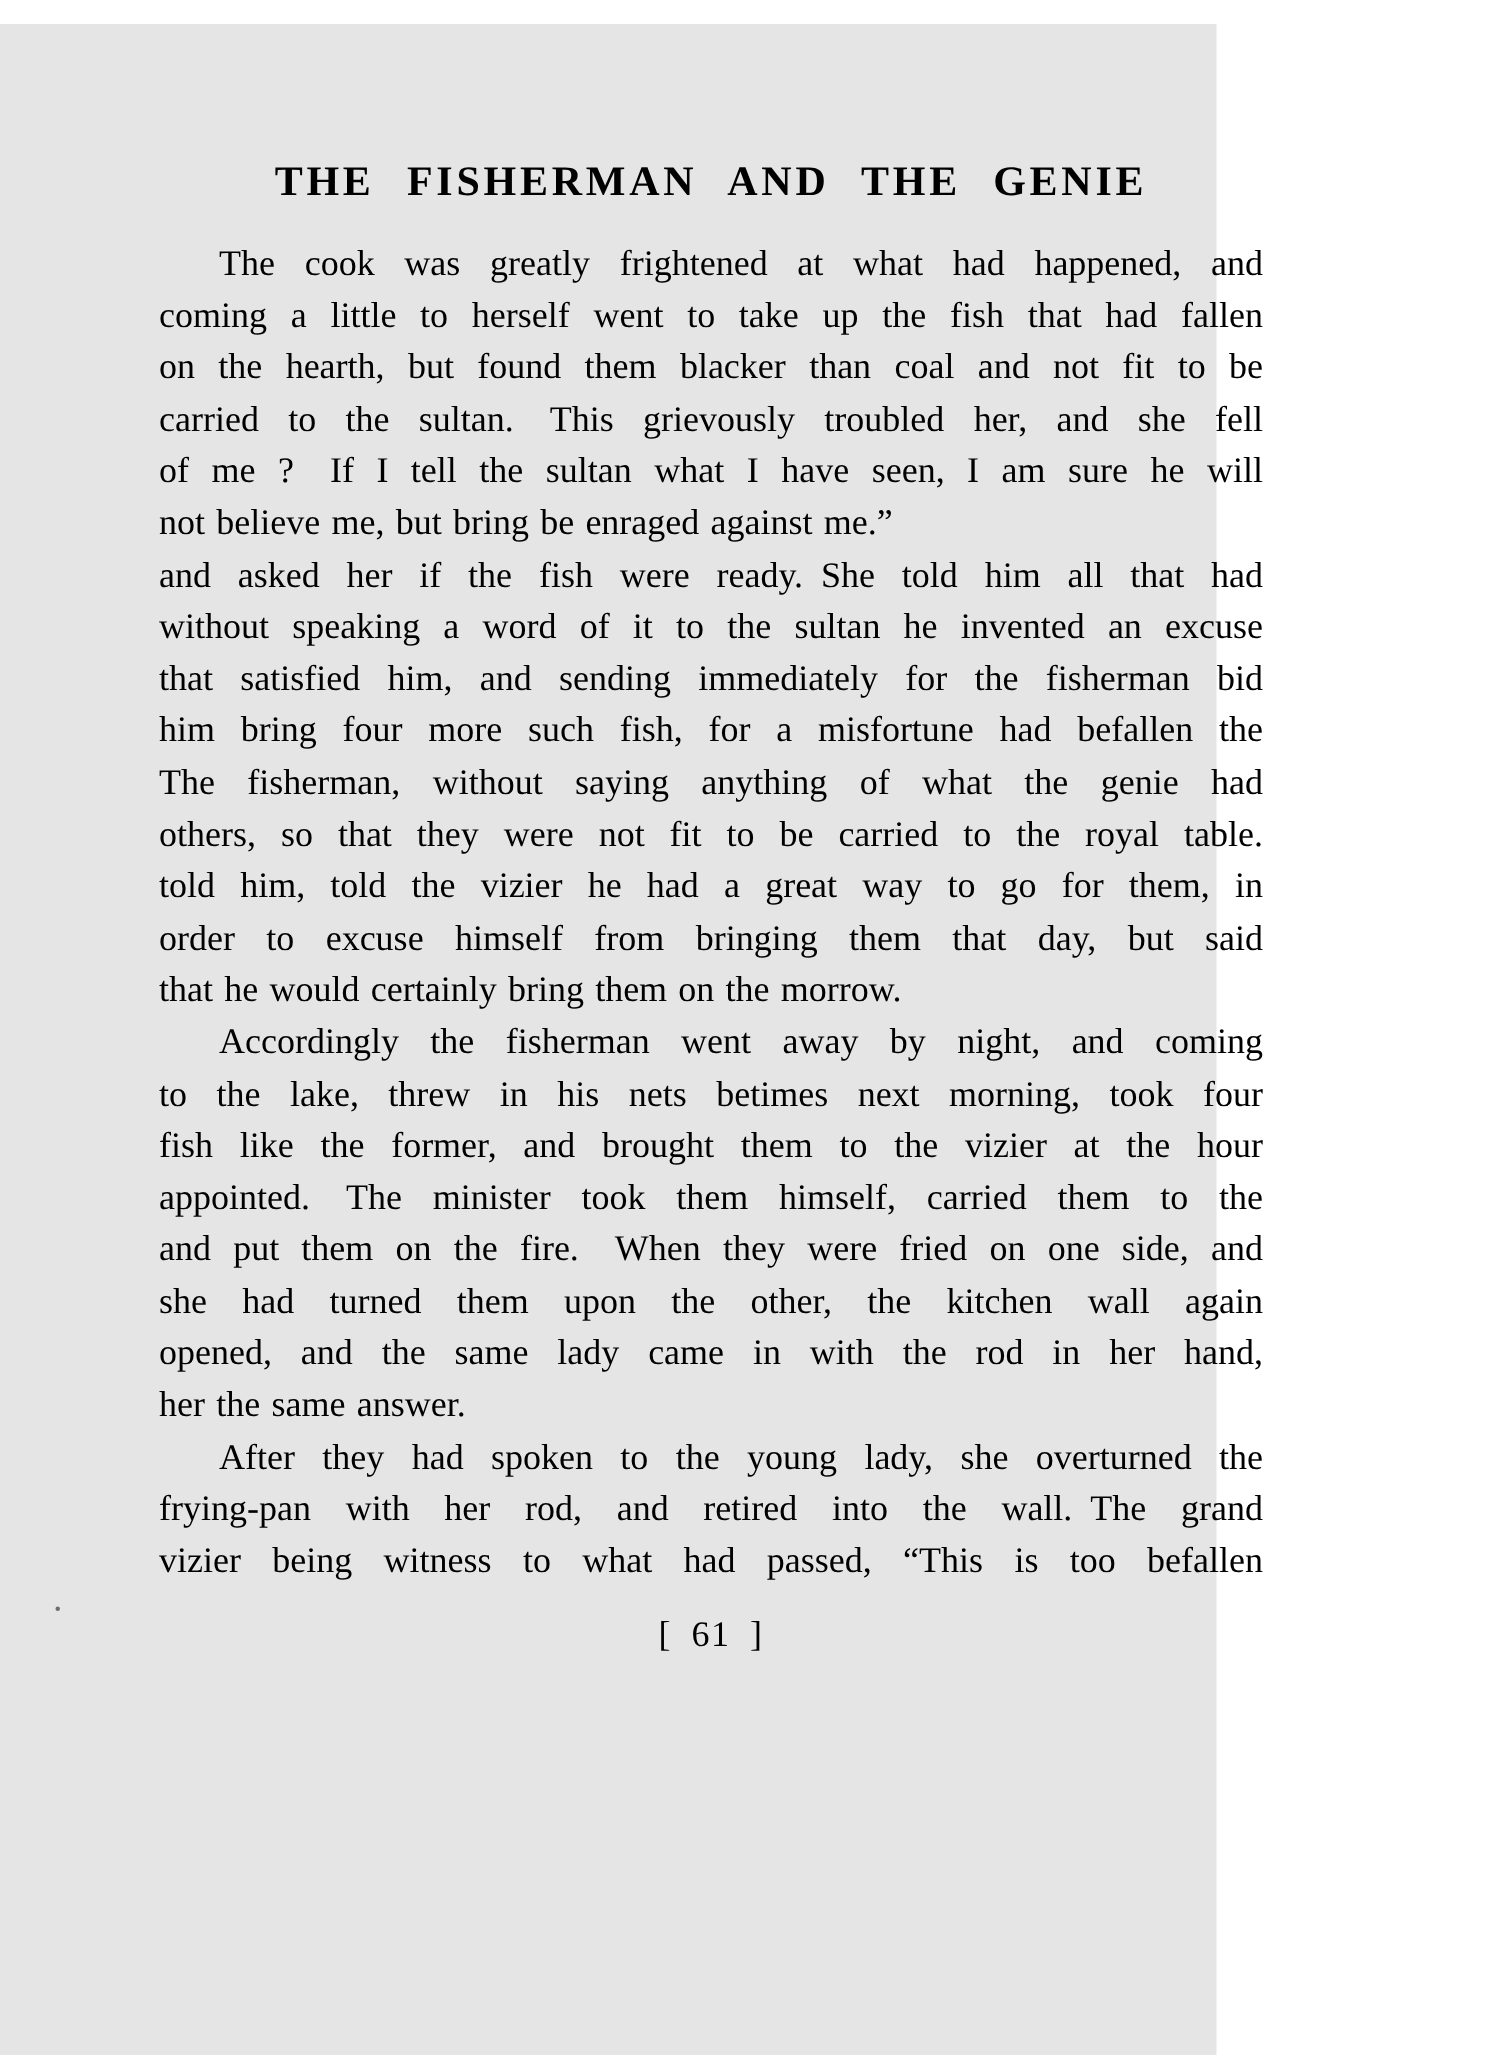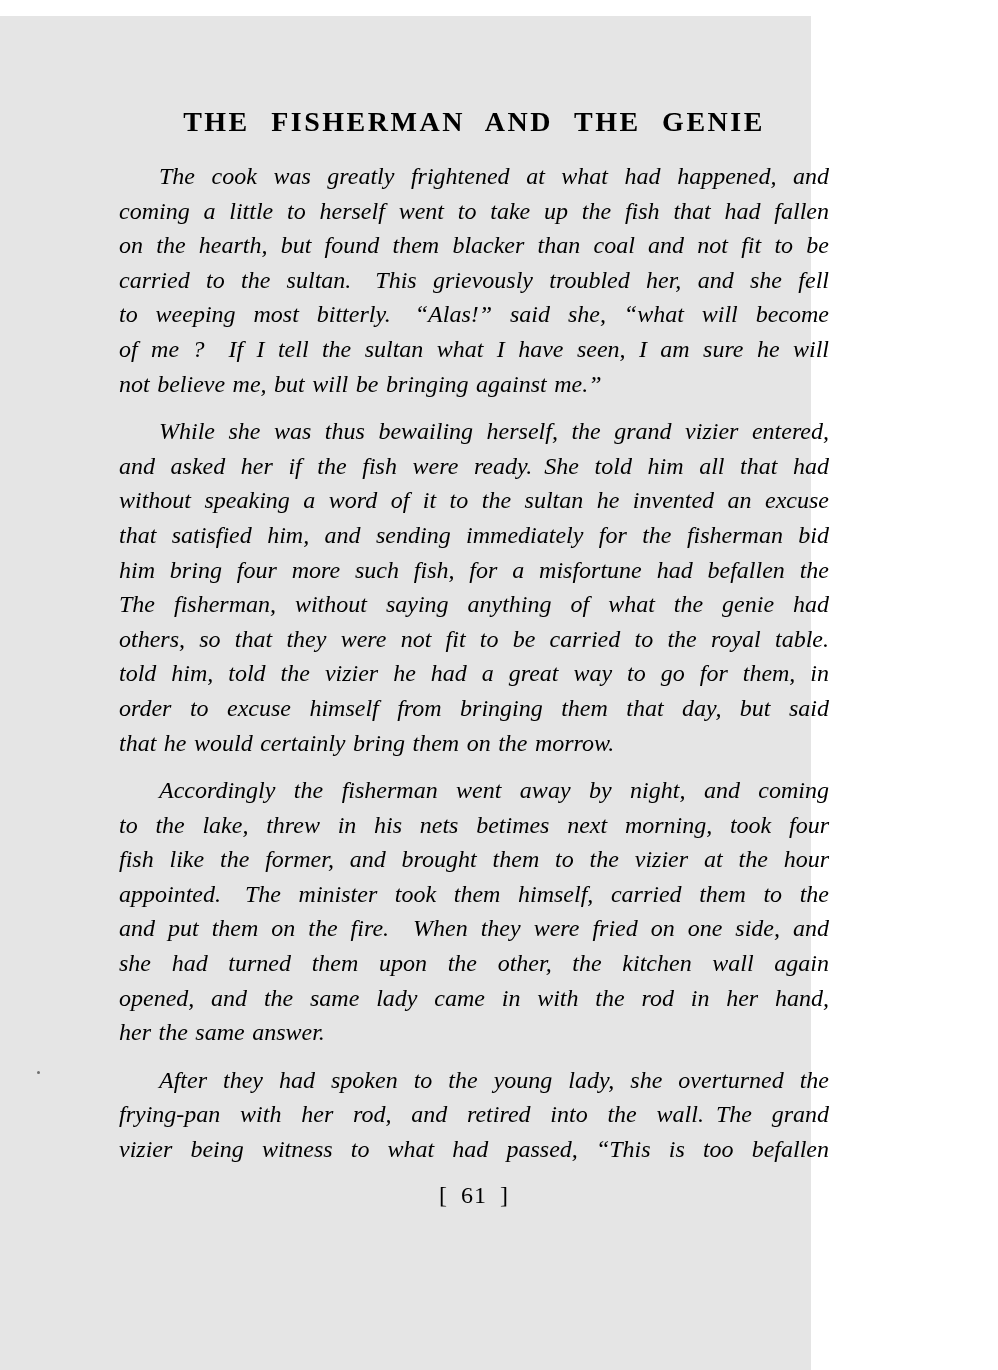--- a/index.html
+++ b/index.html
@@ -38,40 +38,39 @@
     font-size: 28px;
     font-weight: bold;
     letter-spacing: 2.5px;
     word-spacing: 12px;
     white-space: nowrap;
   }
   .text-block {
     margin-top: 21px;
   }
   .paragraph {
-    margin: 13px;
+    margin: 0;
     padding: 0;
-    font-style: italic;
   }
   .line {
     height: 34.6px;
     line-height: 34.6px;
     font-size: 24px;
     text-align: justify;
     text-align-last: justify;
     word-spacing: 1.5px;
   }
   .line.first {
     text-indent: 40px;
   }
   .line.endline {
     text-align-last: left;
   }
   .footer {
-    margin-top: 6px;
+    margin-top: 17px;
     text-align: center;
     font-size: 24px;
     line-height: 30px;
     letter-spacing: 1px;
     word-spacing: 6px;
   }
   .speck {
     position: absolute;
     left: 37px;
     top: 1055px;
@@ -87,26 +86,24 @@
 <div class="page">
   <div class="speck"></div>
   <div class="content">
     <div class="title">THE FISHERMAN AND THE GENIE</div>
     <div class="text-block">
         <div class="paragraph">
           <div class="line first">The cook was greatly frightened at what had happened, and</div>
           <div class="line">coming a little to herself went to take up the fish that had fallen</div>
           <div class="line">on the hearth, but found them blacker than coal and not fit to be</div>
           <div class="line">carried to the sultan.  This grievously troubled her, and she fell</div>
-          <div class="line">to weeping most bitterly.  “Alas!” said she, “what will become</div>
           <div class="line">of me ?  If I tell the sultan what I have seen, I am sure he will</div>
-          <div class="line endline">not believe me, but will be bringing against me.”</div>
+          <div class="line endline">not believe me, but bring be enraged against me.”</div>
         </div>
         <div class="paragraph">
-          <div class="line first">While she was thus bewailing herself, the grand vizier entered,</div>
           <div class="line">and asked her if the fish were ready. She told him all that had</div>
           <div class="line">without speaking a word of it to the sultan he invented an excuse</div>
           <div class="line">that satisfied him, and sending immediately for the fisherman bid</div>
           <div class="line">him bring four more such fish, for a misfortune had befallen the</div>
           <div class="line">The fisherman, without saying anything of what the genie had</div>
           <div class="line">others, so that they were not fit to be carried to the royal table.</div>
           <div class="line">told him, told the vizier he had a great way to go for them, in</div>
           <div class="line">order to excuse himself from bringing them that day, but said</div>
           <div class="line endline">that he would certainly bring them on the morrow.</div>
         </div>

